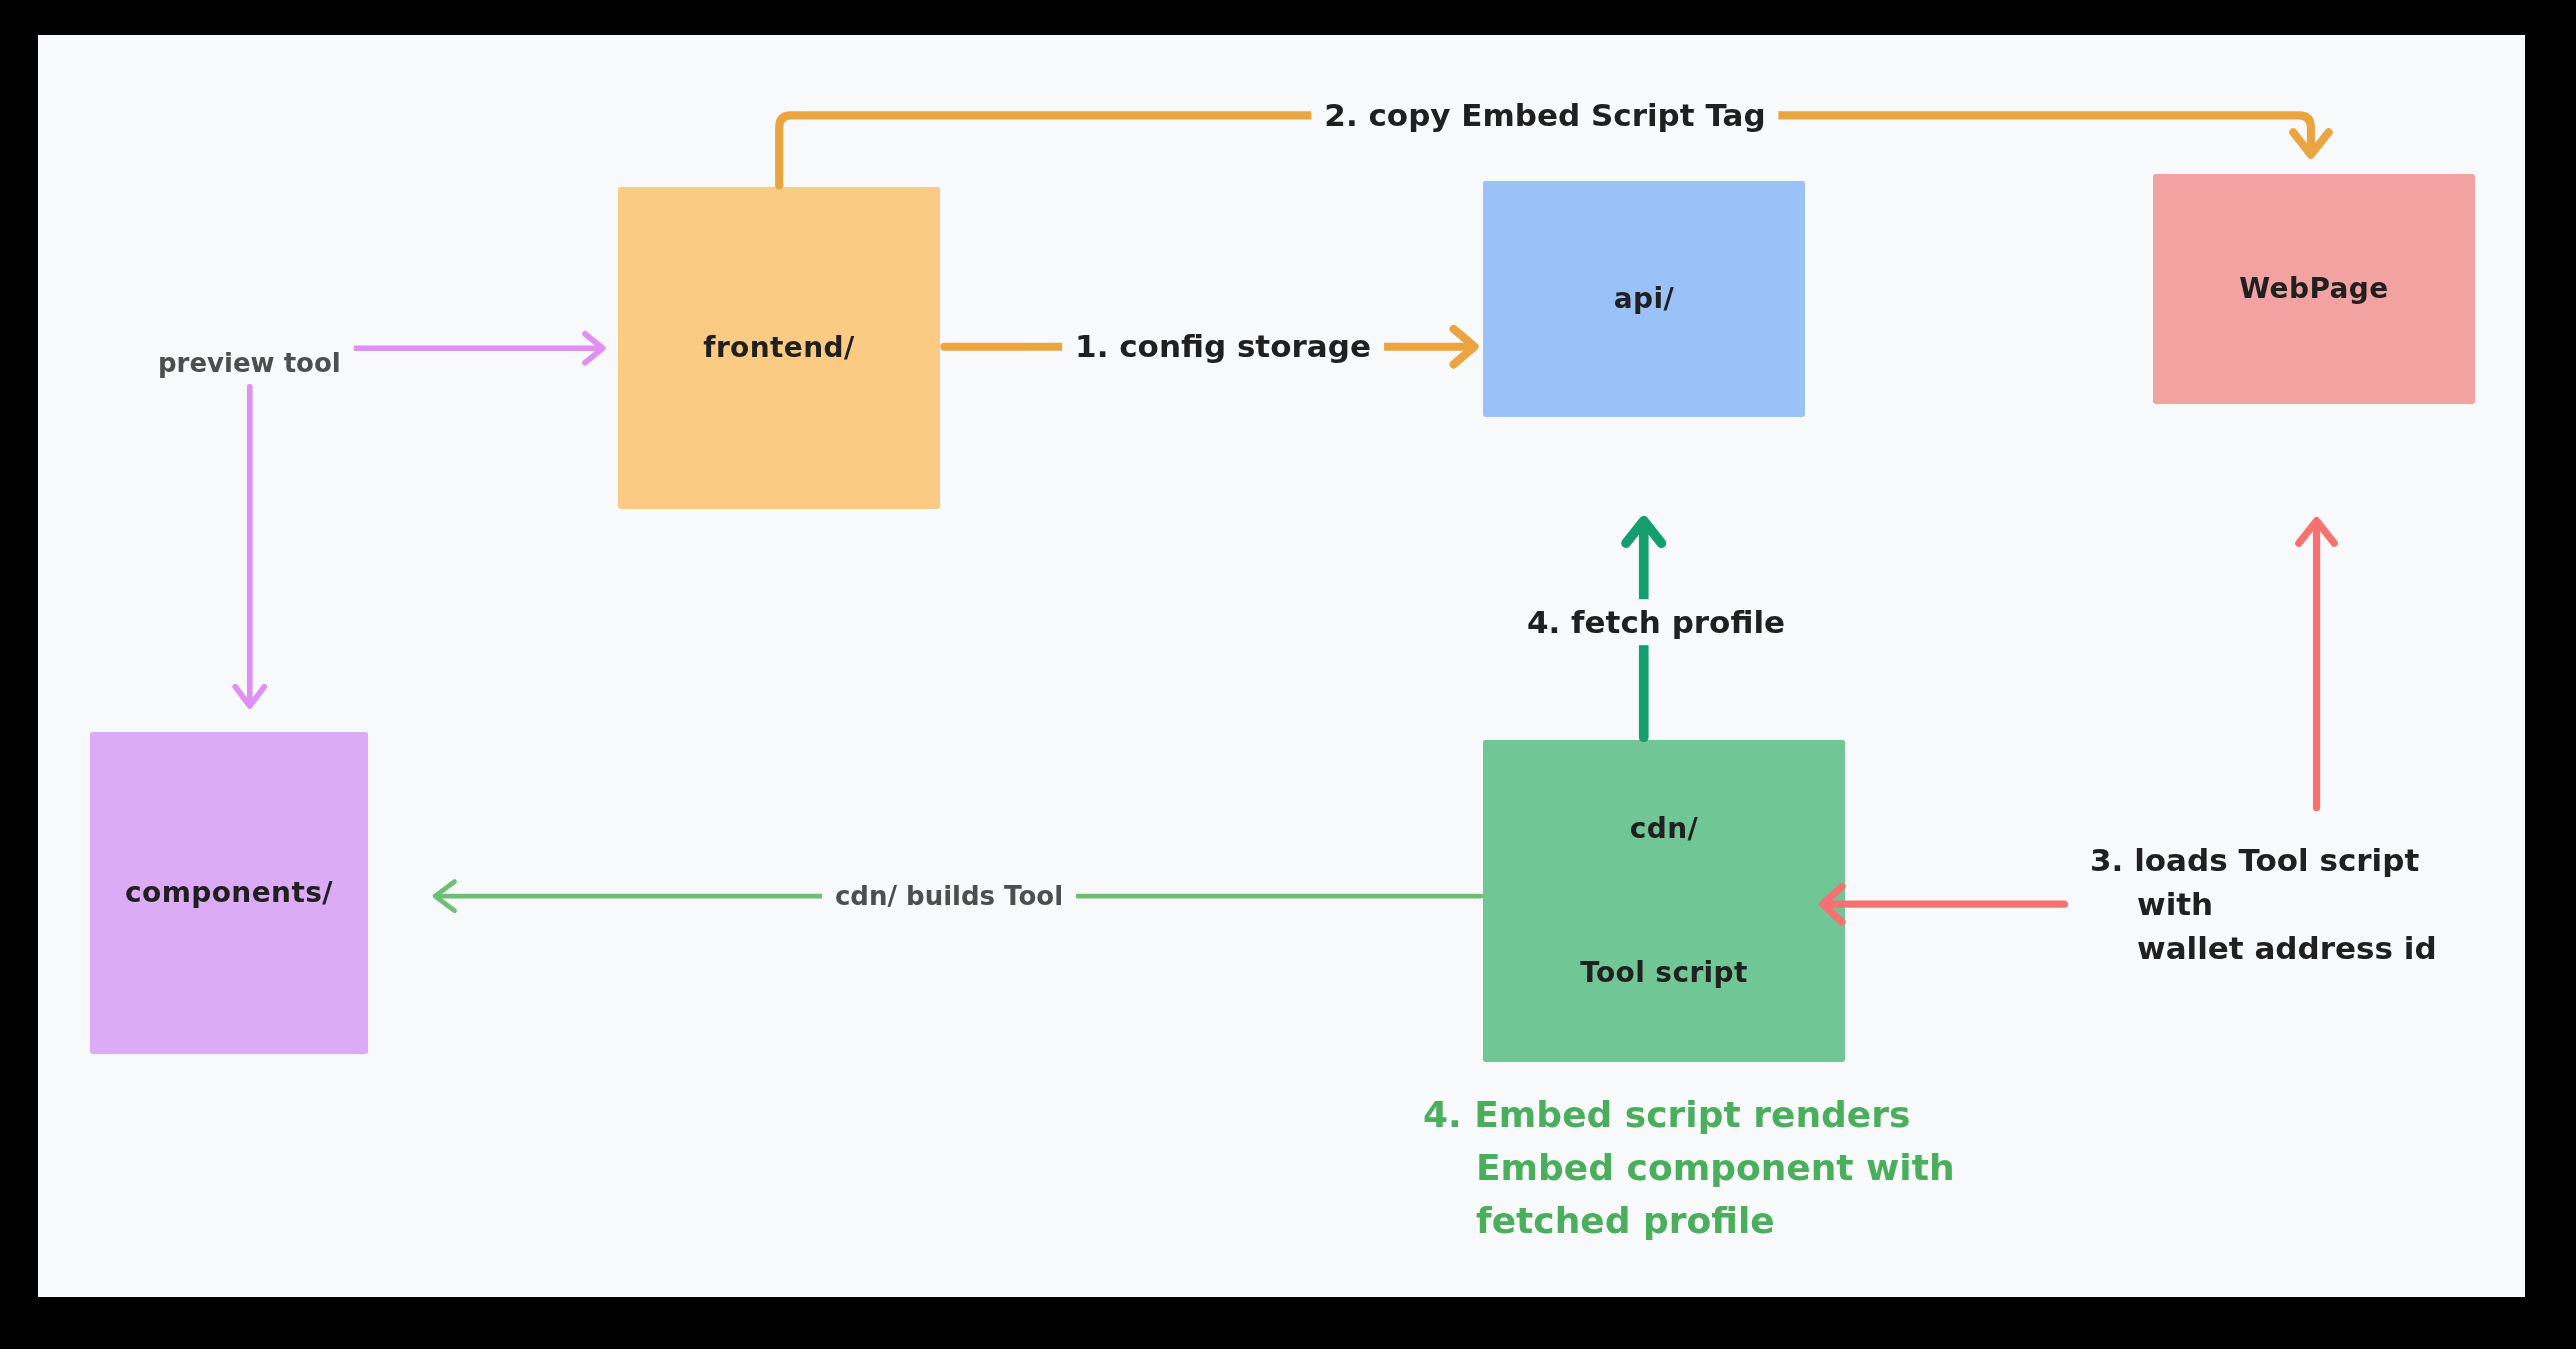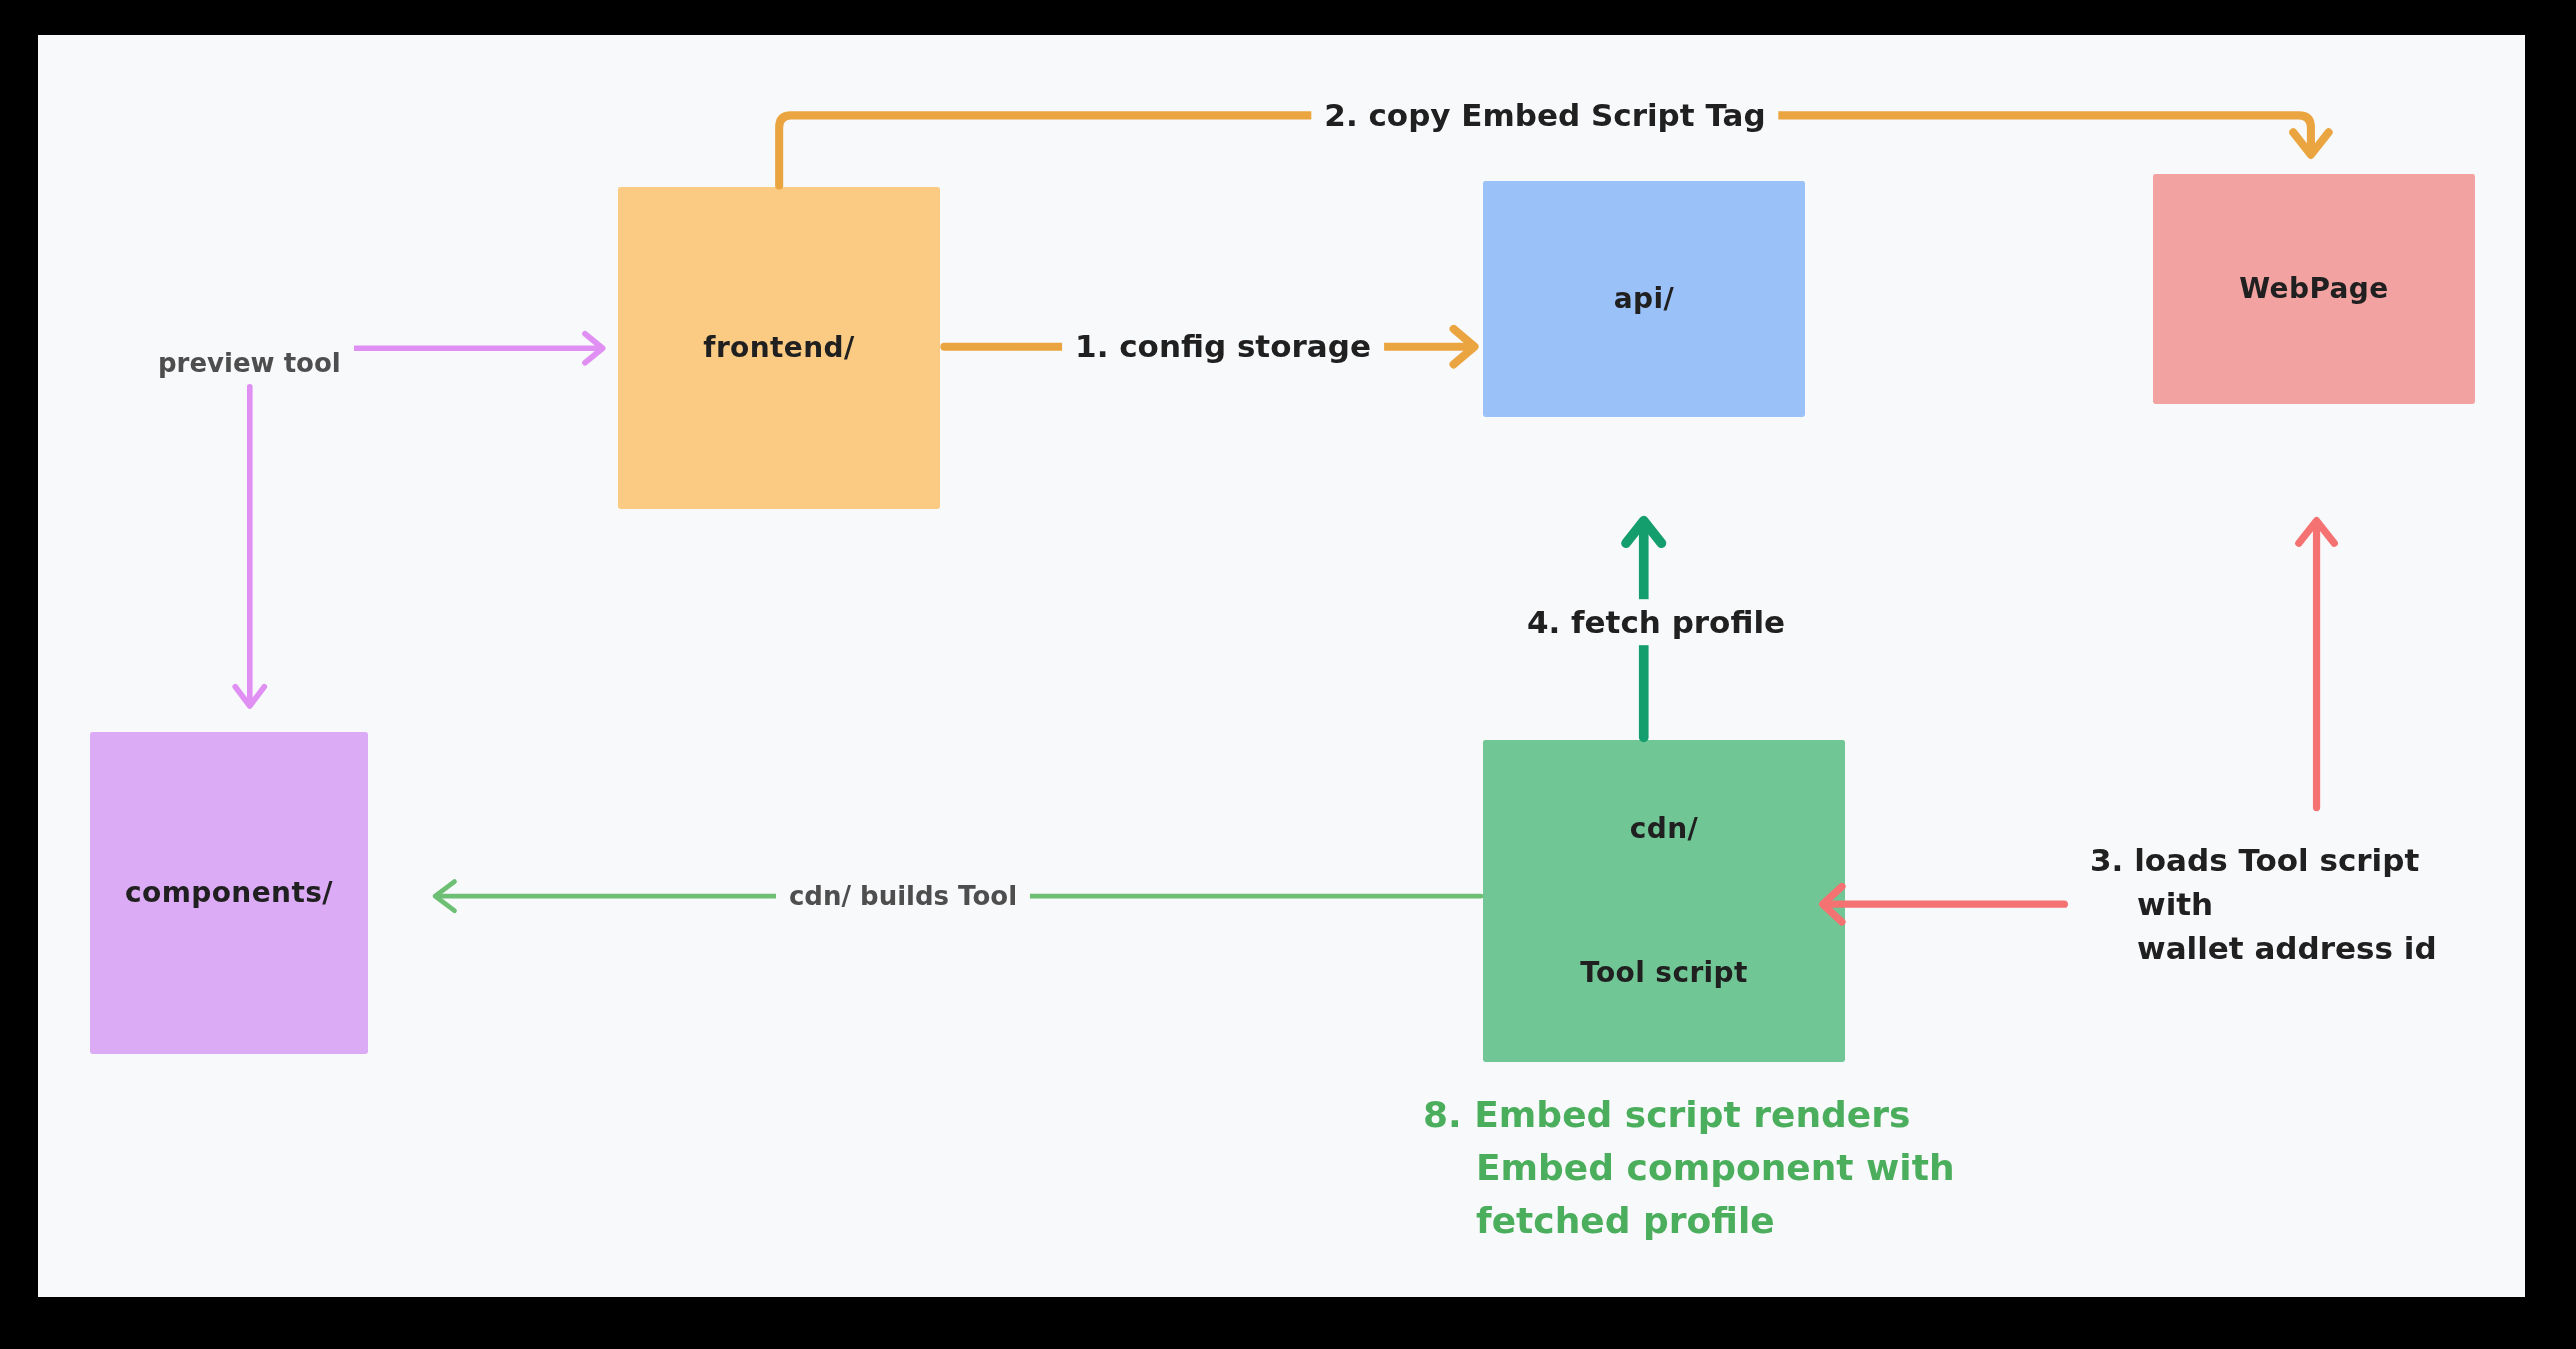--- a/index.html
+++ b/index.html
@@ -119,28 +119,28 @@
   </svg>
 
   <div class="elabel centered lbl-lg" style="left:1545px;top:115px;">2. copy Embed Script Tag</div>
 
   <div class="elabel centered lbl-lg" style="left:1223px;top:346px;">1. config storage</div>
 
   <div class="elabel centered lbl-lg" style="left:1656px;top:622px;">4. fetch profile</div>
 
   <div class="elabel vcentered lbl-sm" style="left:145px;top:363px;">preview tool</div>
 
-  <div class="elabel centered lbl-sm" style="left:903px;top:896px;text-align:right;">cdn/ builds Tool</div>
+  <div class="elabel centered lbl-sm" style="left:949px;top:896px;text-align:right;">cdn/ builds Tool</div>
 
   <div class="note note-step3">
     <span class="line">3. loads Tool script</span>
     <span class="line indent">with</span>
     <span class="line indent">wallet address id</span>
   </div>
 
   <div class="note note-step5">
-    <span class="line">8. Embed script renders</span>
+    <span class="line">4. Embed script renders</span>
     <span class="line indent">Embed component with</span>
     <span class="line indent">fetched profile</span>
   </div>
 
 </div>
 
 
 </body></html>

